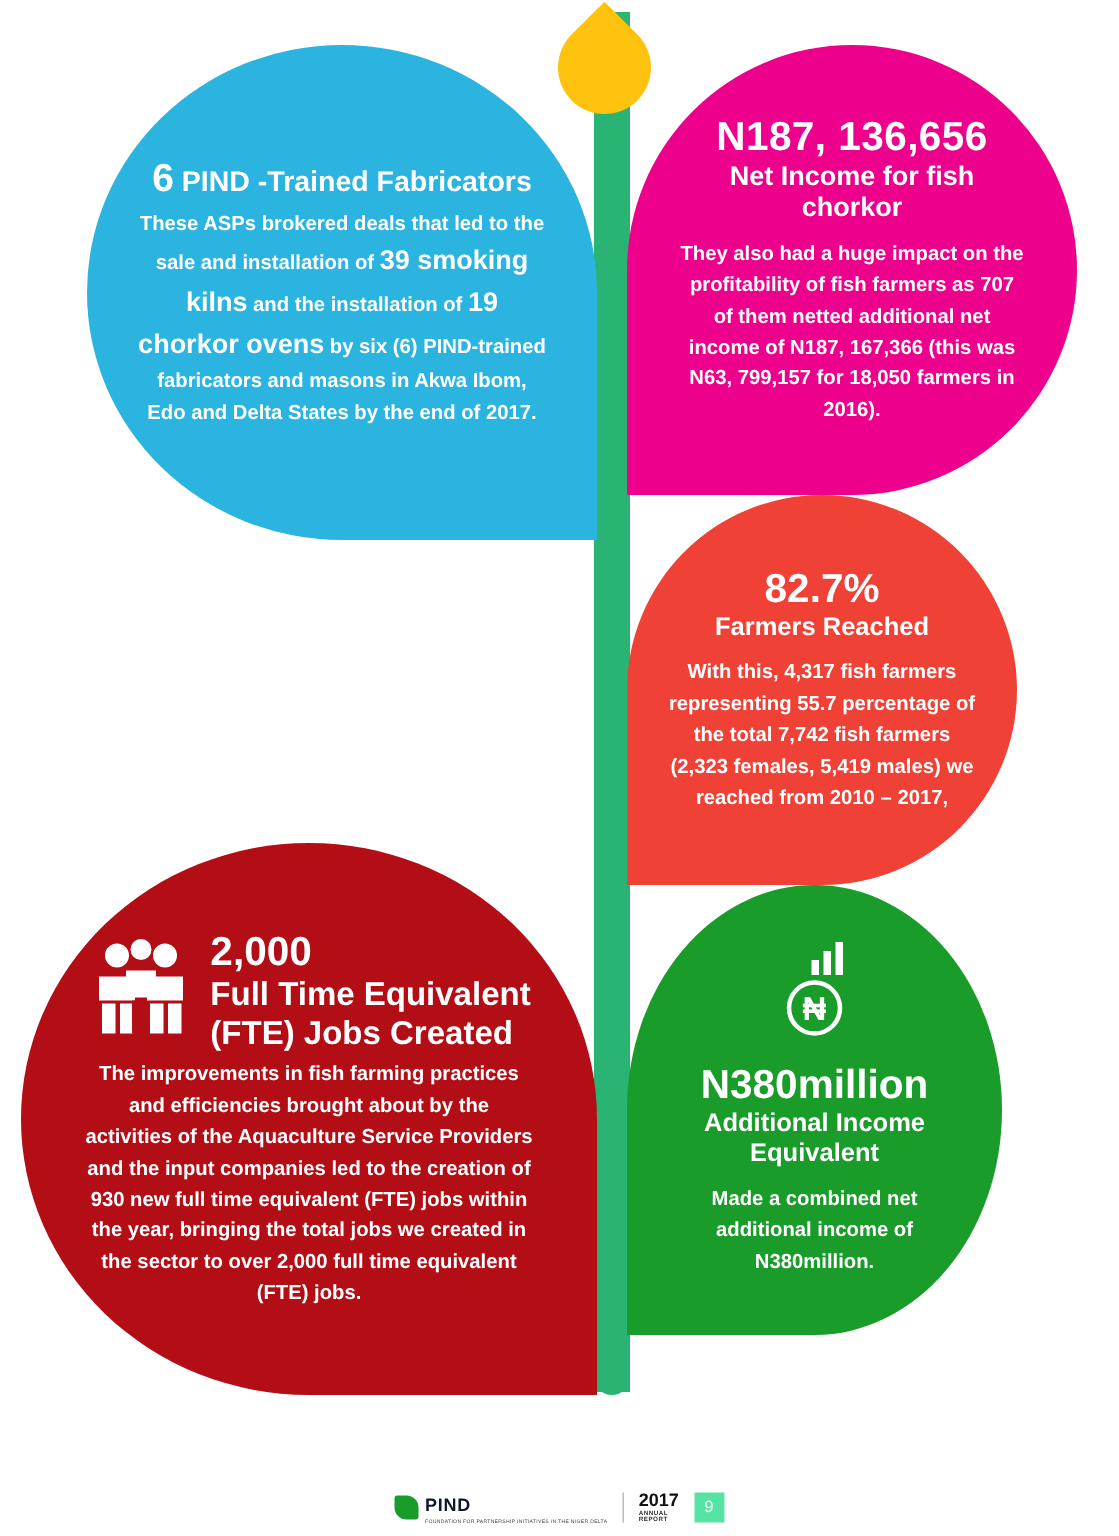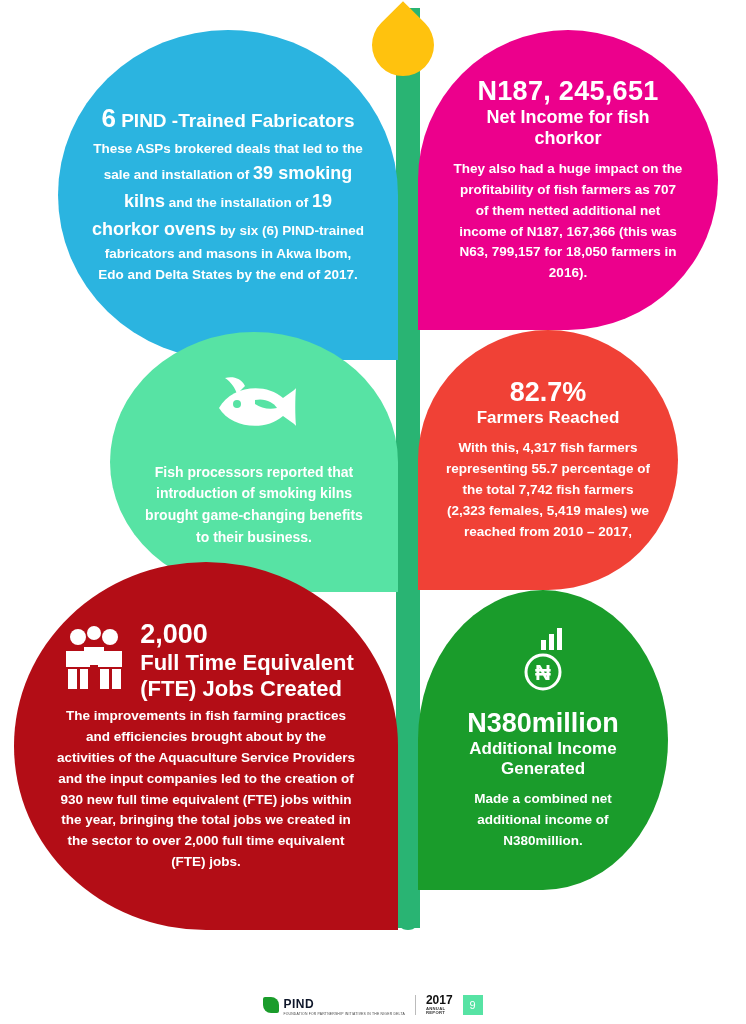--- a/index.html
+++ b/index.html
@@ -218,40 +218,26 @@
         <span class="n">6</span><span> PIND -Trained Fabricators</span>
       </div>
       <div class="body">
         These ASPs brokered deals that led to the sale and installation of <span class="hl">39 smoking kilns</span> and the installation of <span class="hl">19 chorkor ovens</span> by six (6) PIND-trained fabricators and masons in Akwa Ibom, Edo and Delta States by the end of 2017.
       </div>
     </div>
   </div>
 
   <div class="leaf leaf-right" id="leaf-netincome">
     <div class="leaf-inner">
-      <div class="bignum">N187, 245,651</div>
+      <div class="bignum">N187, 136,656</div>
       <div class="subhead" style="margin-bottom:10px;">Net Income for fish chorkor</div>
       <div class="body">They also had a huge impact on the profitability of fish farmers as 707 of them netted additional net income of N187, 167,366 (this was N63, 799,157 for 18,050 farmers in 2016).</div>
     </div>
   </div>
 
-  <div class="leaf leaf-left" id="leaf-processors">
-    <div class="leaf-inner">
-      <div class="icon-wrap" style="margin-bottom:26px;">
-        <svg width="86" height="60" viewBox="0 0 86 60" aria-hidden="true">
-          <path d="M8 32 C20 10, 54 6, 72 22 C78 28, 78 34, 72 40 C54 56, 20 52, 8 32 Z" fill="#ffffff"></path>
-          <path d="M72 22 C80 16, 84 14, 85 12 C84 22, 84 40, 85 50 C84 48, 80 46, 72 40 Z" fill="#ffffff"></path>
-          <circle cx="26" cy="28" r="4" fill="#57e3a4"></circle>
-          <path d="M34 10 C30 2, 22 0, 14 2 C20 6, 24 12, 26 18 Z" fill="#ffffff"></path>
-          <path d="M44 24 C54 22, 62 26, 66 32 C58 34, 50 32, 44 28 Z" fill="#57e3a4"></path>
-        </svg>
-      </div>
-      <div class="body">Fish processors reported that introduction of smoking kilns brought game-changing benefits to their business.</div>
-    </div>
-  </div>
 
   <div class="leaf leaf-right" id="leaf-reached">
     <div class="leaf-inner" style="padding:0 26px;">
       <div class="bignum">82.7%</div>
       <div class="subhead" style="margin-bottom:10px;">Farmers Reached</div>
       <div class="body">With this, 4,317 fish farmers representing 55.7 percentage of the total 7,742 fish farmers (2,323 females, 5,419 males) we reached from 2010 – 2017,</div>
     </div>
   </div>
 
   <div class="leaf leaf-left" id="leaf-jobs">
@@ -288,21 +274,21 @@
         <svg width="64" height="66" viewBox="0 0 64 66" aria-hidden="true">
           <rect x="30" y="12" width="5" height="10" fill="#ffffff"></rect>
           <rect x="38" y="6" width="5" height="16" fill="#ffffff"></rect>
           <rect x="46" y="0" width="5" height="22" fill="#ffffff"></rect>
           <circle cx="32" cy="44" r="17" fill="none" stroke="#ffffff" stroke-width="3"></circle>
           <text x="32" y="52" font-size="22" font-family="Liberation Sans, sans-serif" font-weight="bold" fill="#ffffff" text-anchor="middle">₦</text>
         </svg>
       </div>
       <div class="bignum">N380million</div>
       <div class="subhead">Additional Income</div>
-      <div class="subhead" style="margin-bottom:10px;">Generated</div>
+      <div class="subhead" style="margin-bottom:10px;">Equivalent</div>
       <div class="body">Made a combined net additional income of N380million.</div>
     </div>
   </div>
 
   <div class="footer">
     <div class="pind-logo">
       <span class="pind-mark"></span>
       <span>
         <span class="pind-text">PIND</span>
         <span class="pind-sub">FOUNDATION FOR PARTNERSHIP INITIATIVES IN THE NIGER DELTA</span>

